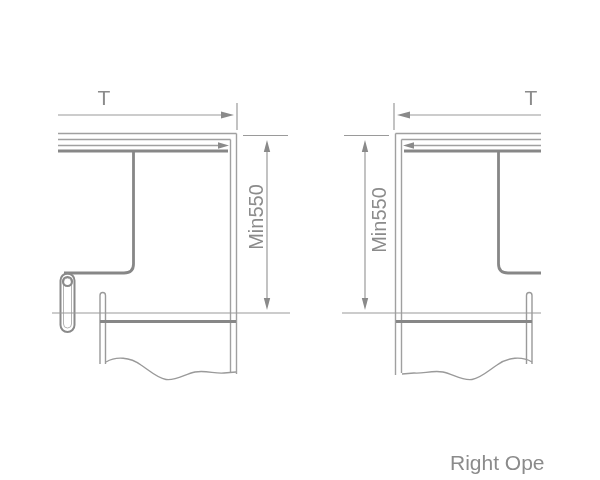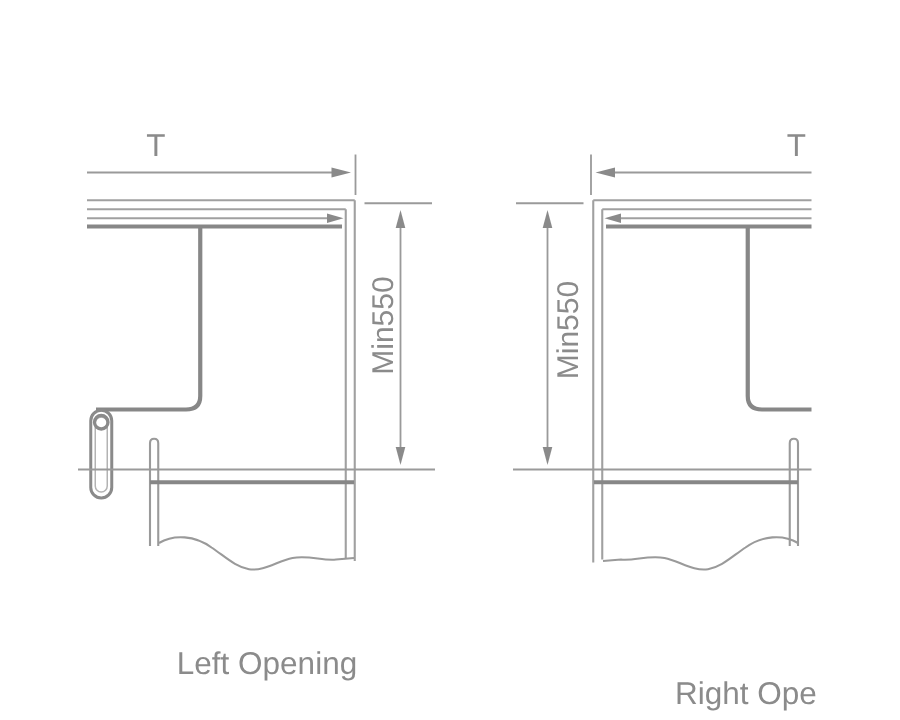--- a/index.html
+++ b/index.html
@@ -130,17 +130,16 @@
   </svg>
 
   <div class="lbl center" style="left:84px; top:87px; width:40px;">T</div>
 
   <div class="lbl center" style="left:511px; top:87px; width:40px;">T</div>
 
   <div class="vlabel" style="left:181px; top:206px;">Min550</div>
 
   <div class="vlabel" style="left:304px; top:209px;">Min550</div>
 
-  <div class="lbl center" style="left:98px; top:432px; width:160px;">Left Opening</div>
 
   <div class="lbl" style="left:438px; top:452px;margin-left:12px;">Right Ope</div>
 
 </div>
 
 </body></html>

